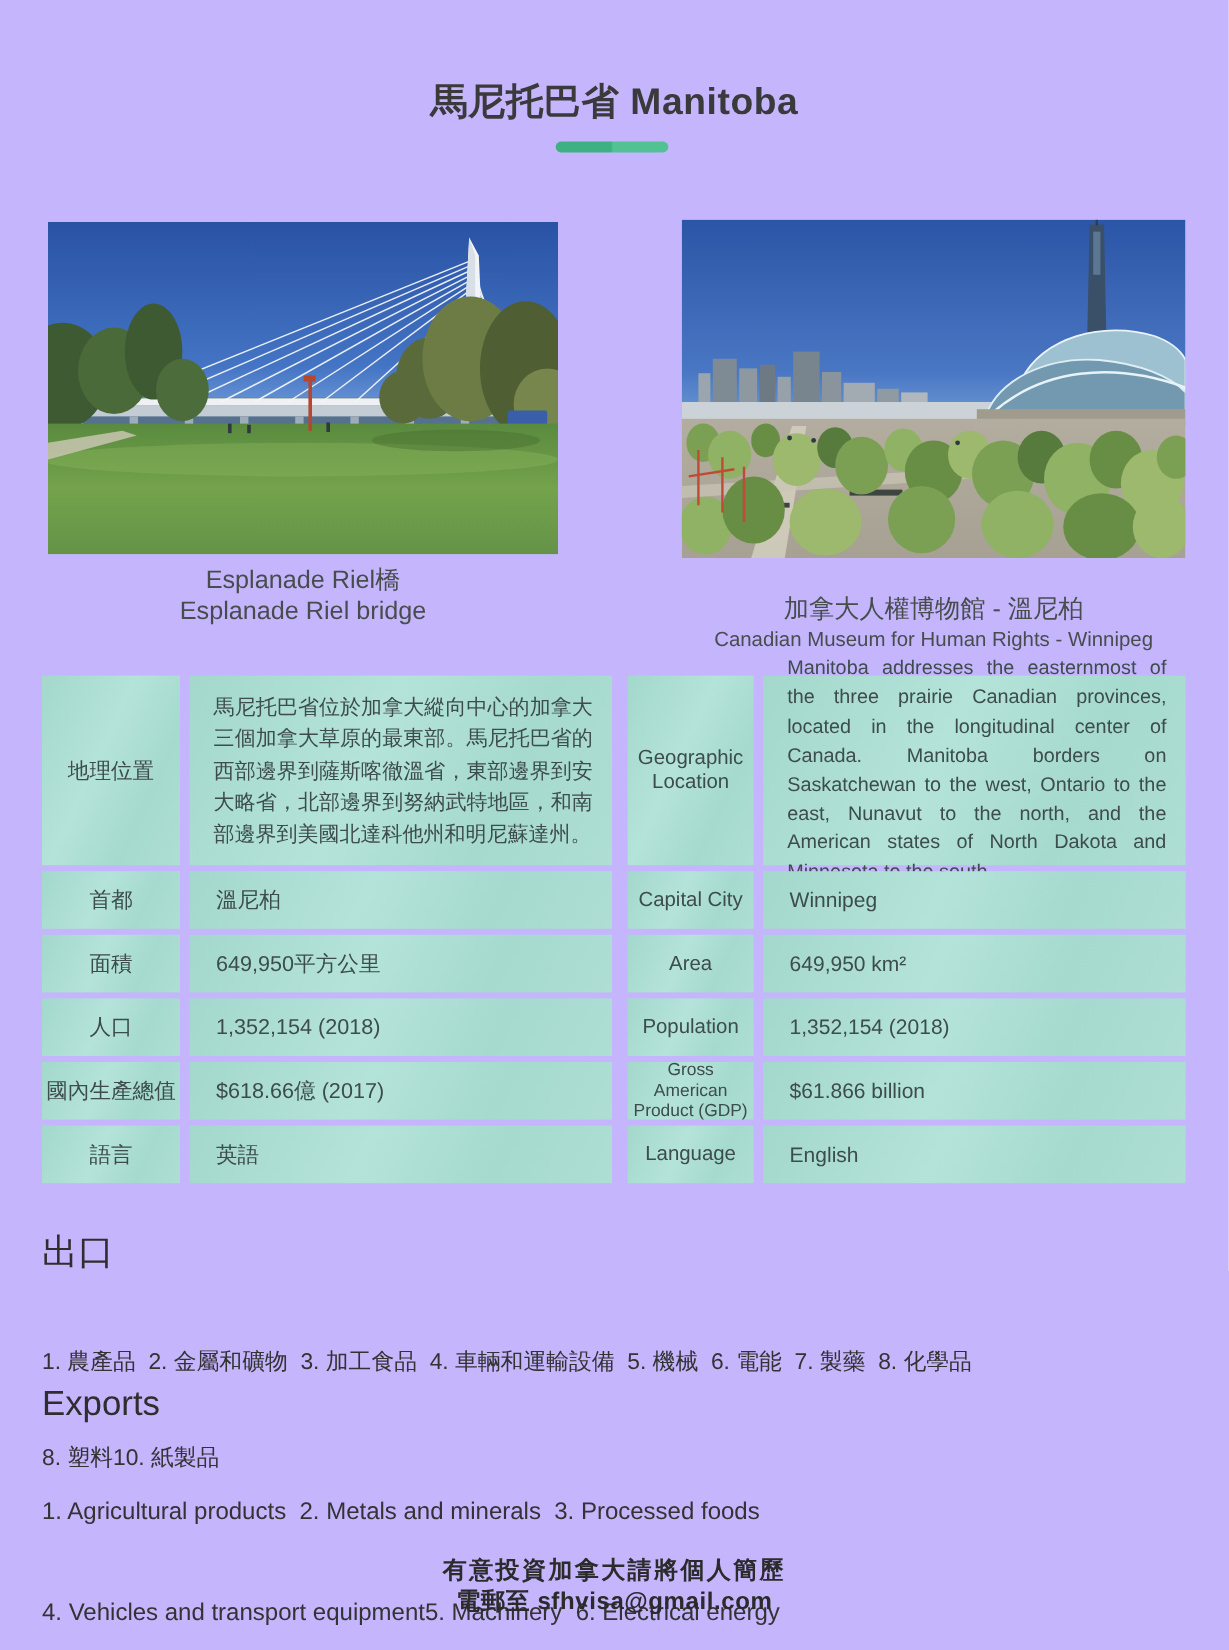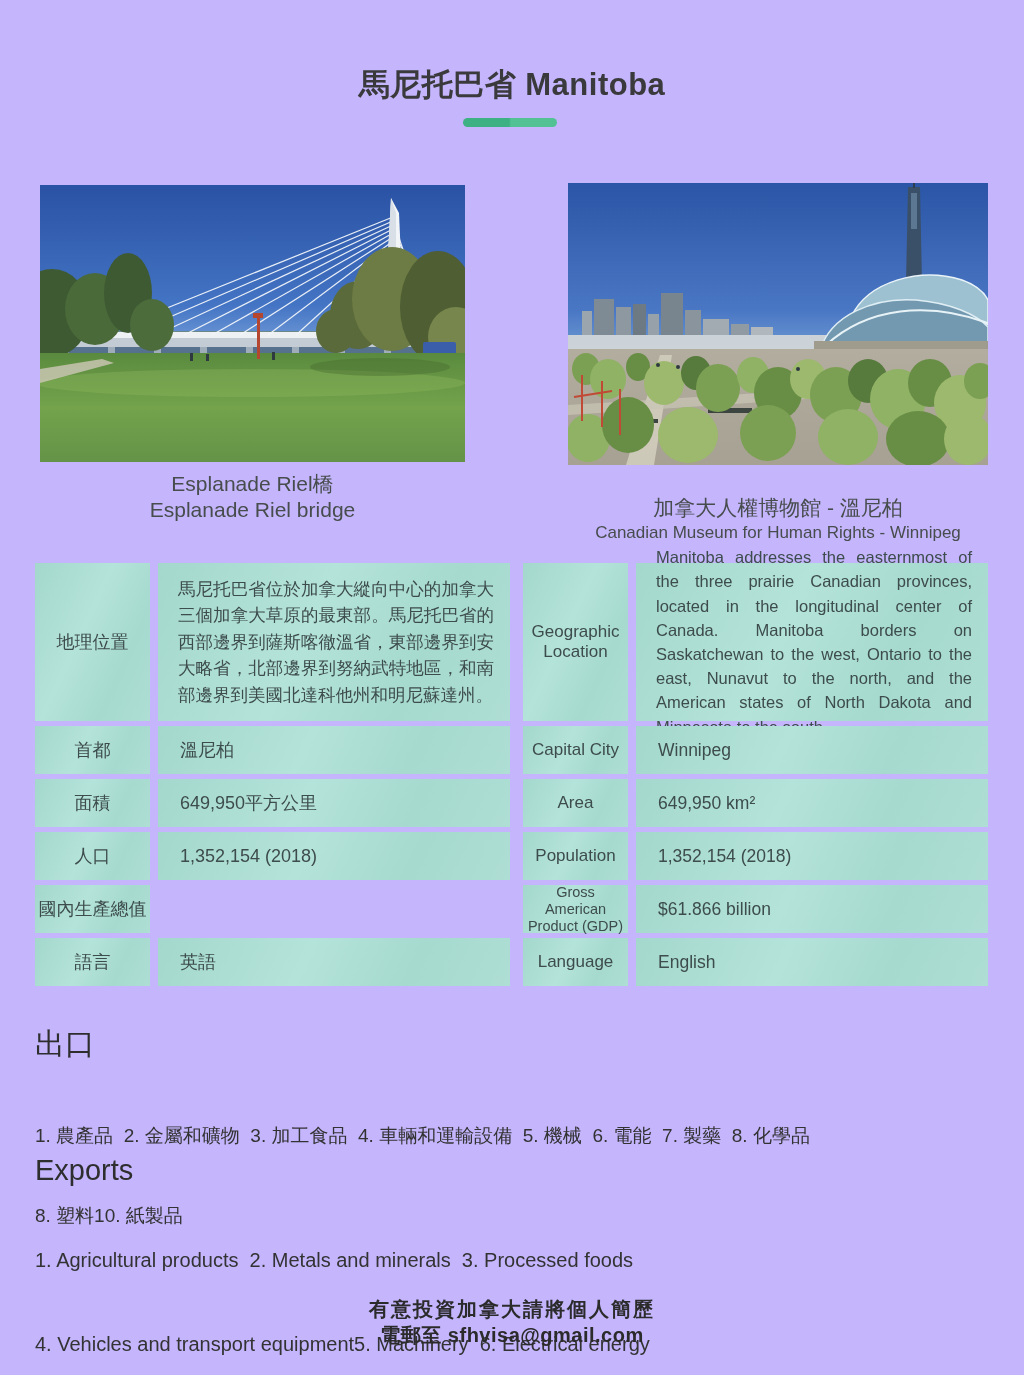--- a/index.html
+++ b/index.html
@@ -263,20 +263,21 @@
     <div class="row">
       <div class="cell lbl">面積</div>
       <div class="cell val">649,950平方公里</div>
     </div>
     <div class="row">
       <div class="cell lbl">人口</div>
       <div class="cell val">1,352,154 (2018)</div>
     </div>
     <div class="row">
       <div class="cell lbl">國內生產總值</div>
+      <div class="cell val">$618.66億 (2017)</div>
     </div>
     <div class="row">
       <div class="cell lbl">語言</div>
       <div class="cell val">英語</div>
     </div>
   </div>
 
   <div class="info-table t-en">
     <div class="row tall">
       <div class="cell lbl">Geographic Location</div>

